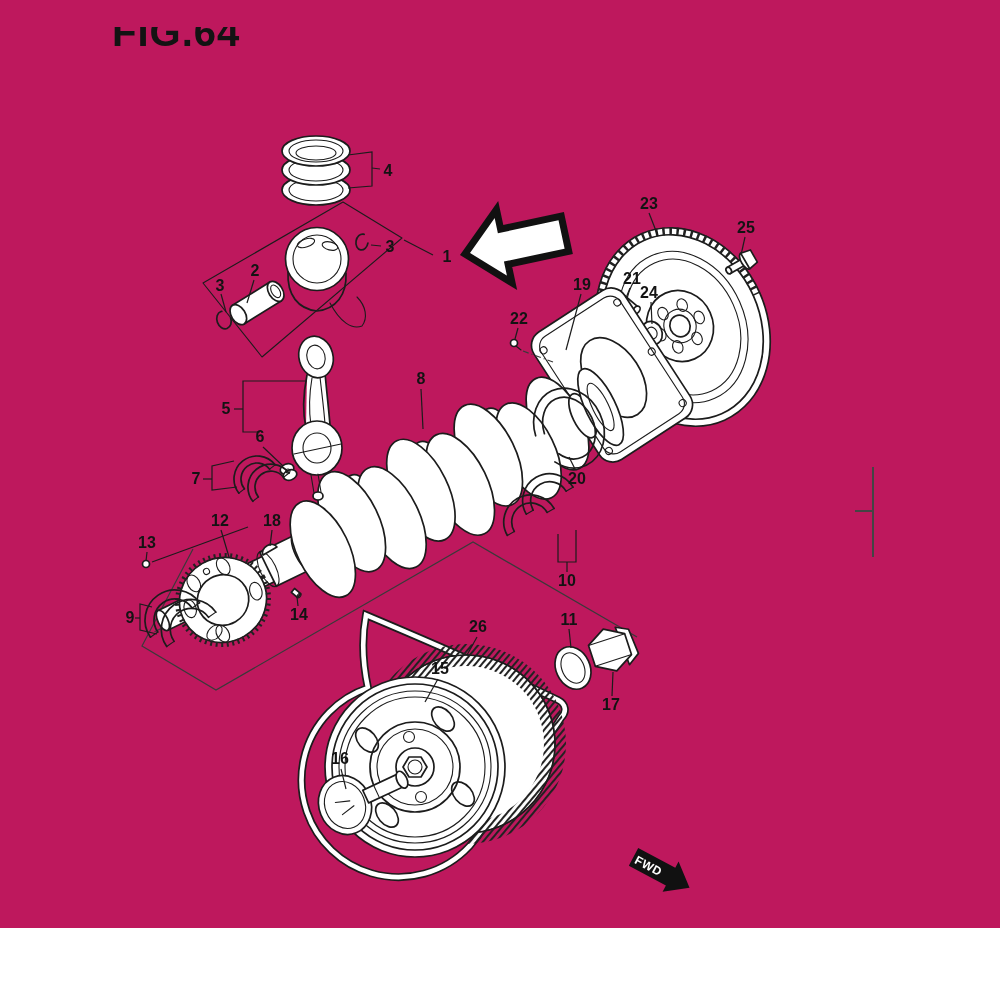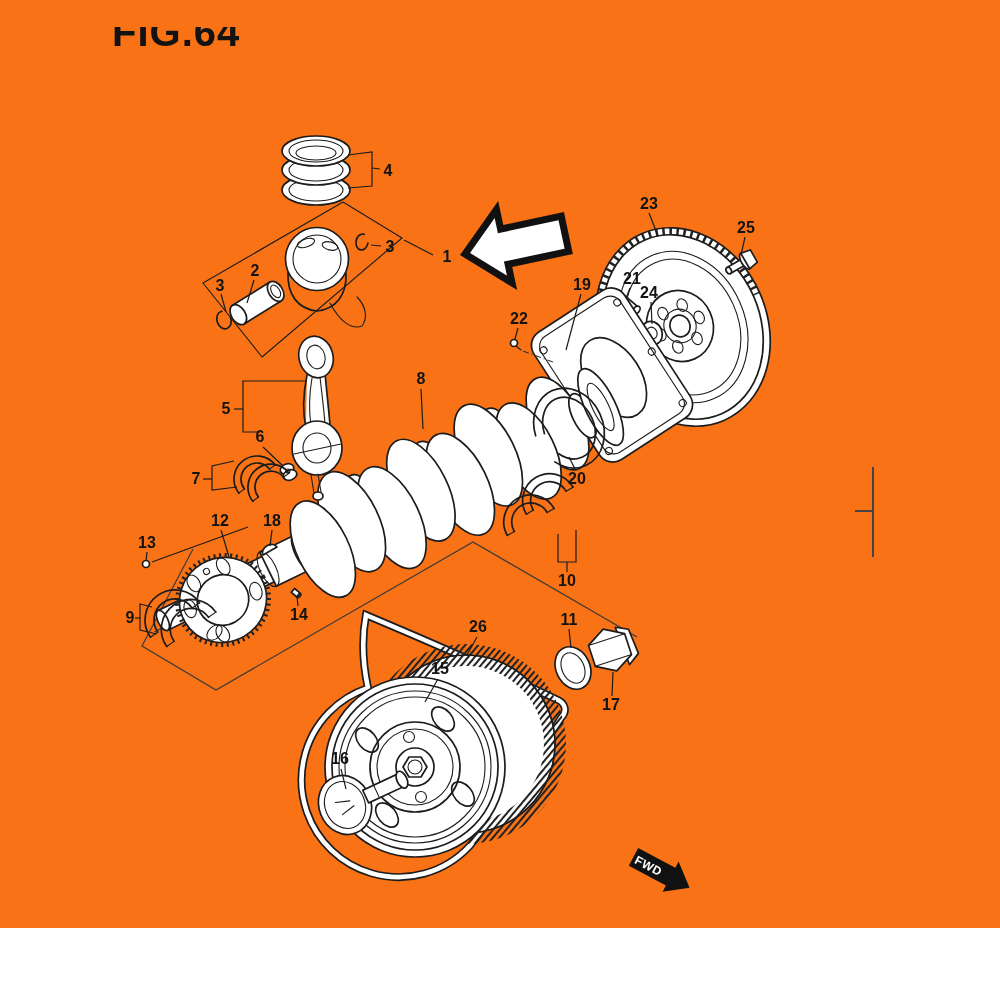--- a/index.html
+++ b/index.html
@@ -1,16 +1,16 @@
 <!DOCTYPE html>
 <html><head>
 <meta charset="utf-8">
 <style>
   html,body{margin:0;padding:0;background:#fff;}
-  .page{position:relative;width:1000px;height:928px;background:#f97316;overflow:hidden;
+  .page{position:relative;width:1000px;height:928px;background:#be185d;overflow:hidden;
         font-family:"Liberation Sans",sans-serif;}
   svg{position:absolute;left:0;top:0;}
   .ln{fill:none;stroke:#1c1c1c;stroke-width:1.7;stroke-linecap:round;stroke-linejoin:round}
   .lw{fill:#fff;stroke:#1c1c1c;stroke-width:1.7;stroke-linejoin:round}
   .th{stroke-width:1.1}
   .leader{fill:none;stroke:#1c1c1c;stroke-width:1.2}
   .cline{fill:none;stroke:#3a3a3a;stroke-width:1.2}
   .callout{font:bold 16px "Liberation Sans",sans-serif;fill:#131313;text-anchor:middle}
   .title-text{font:bold 40px "Liberation Sans",sans-serif;fill:#131313;letter-spacing:1px}
   .fwd-text{font:bold 12px "Liberation Sans",sans-serif;fill:#ffffff;letter-spacing:.5px}

